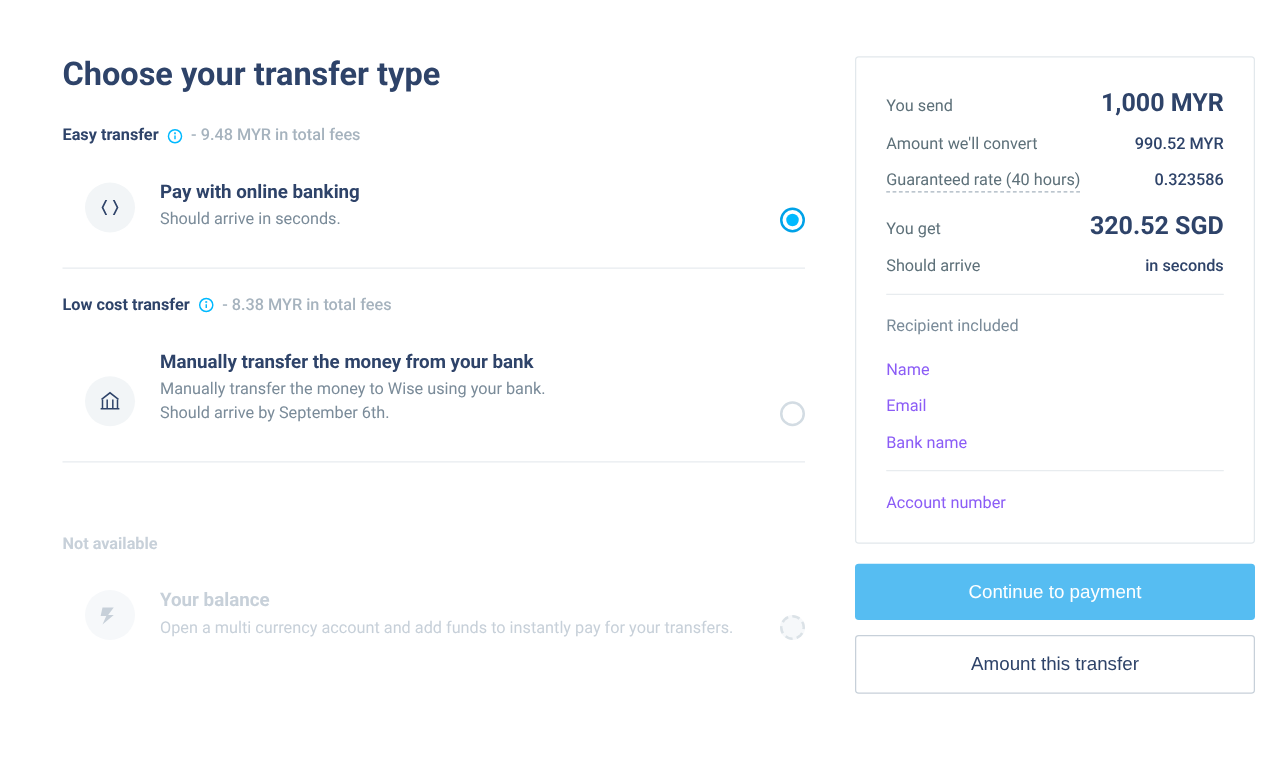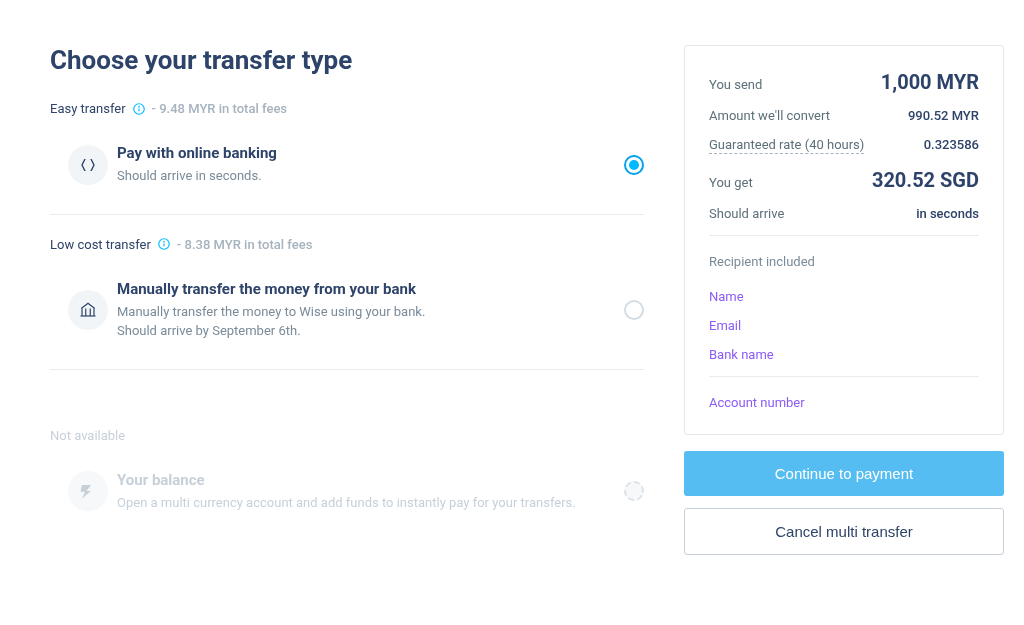--- a/index.html
+++ b/index.html
@@ -27,38 +27,38 @@
   }
   .section-header {
     display: flex;
     align-items: center;
     gap: 6px;
     font-size: 13px;
     color: #5d7079;
     margin-bottom: 18px;
   }
   .section-header .label {
-    font-weight: 400;
+    font-weight: 700;
     color: #2e4369;
   }
   .section-header .info-icon {
     width: 14px;
     height: 14px;
     display: inline-flex;
     align-items: center;
     justify-content: center;
   }
   .section-header .fees {
     color: #a6b3be;
     font-weight: 500;
   }
   .option-row {
     display: flex;
-    align-items: center;
-    gap: 9px;
+    align-items: flex-end;
+    gap: 20px;
     padding: 10px 0 28px 18px;
     border-bottom: 1px solid #e8ecef;
     margin-bottom: 22px;
     cursor: pointer;
   }
   .option-row.last {
     border-bottom: none;
     margin-bottom: 0;
   }
   .opt-icon {
@@ -285,16 +285,16 @@
       <hr>
       <div class="panel-heading">Recipient included</div>
       <div class="field-label">Name</div>
       <div class="field-label">Email</div>
       <div class="field-label">Bank name</div>
       <hr>
       <div class="field-label" style="margin-bottom:0">Account number</div>
     </div>
 
     <button class="btn btn-primary">Continue to payment</button>
-    <button class="btn btn-secondary">Cancel multi transfer</button>
+    <button class="btn btn-secondary">Amount this transfer</button>
 
   </div>
 </div>
 
 </body></html>

